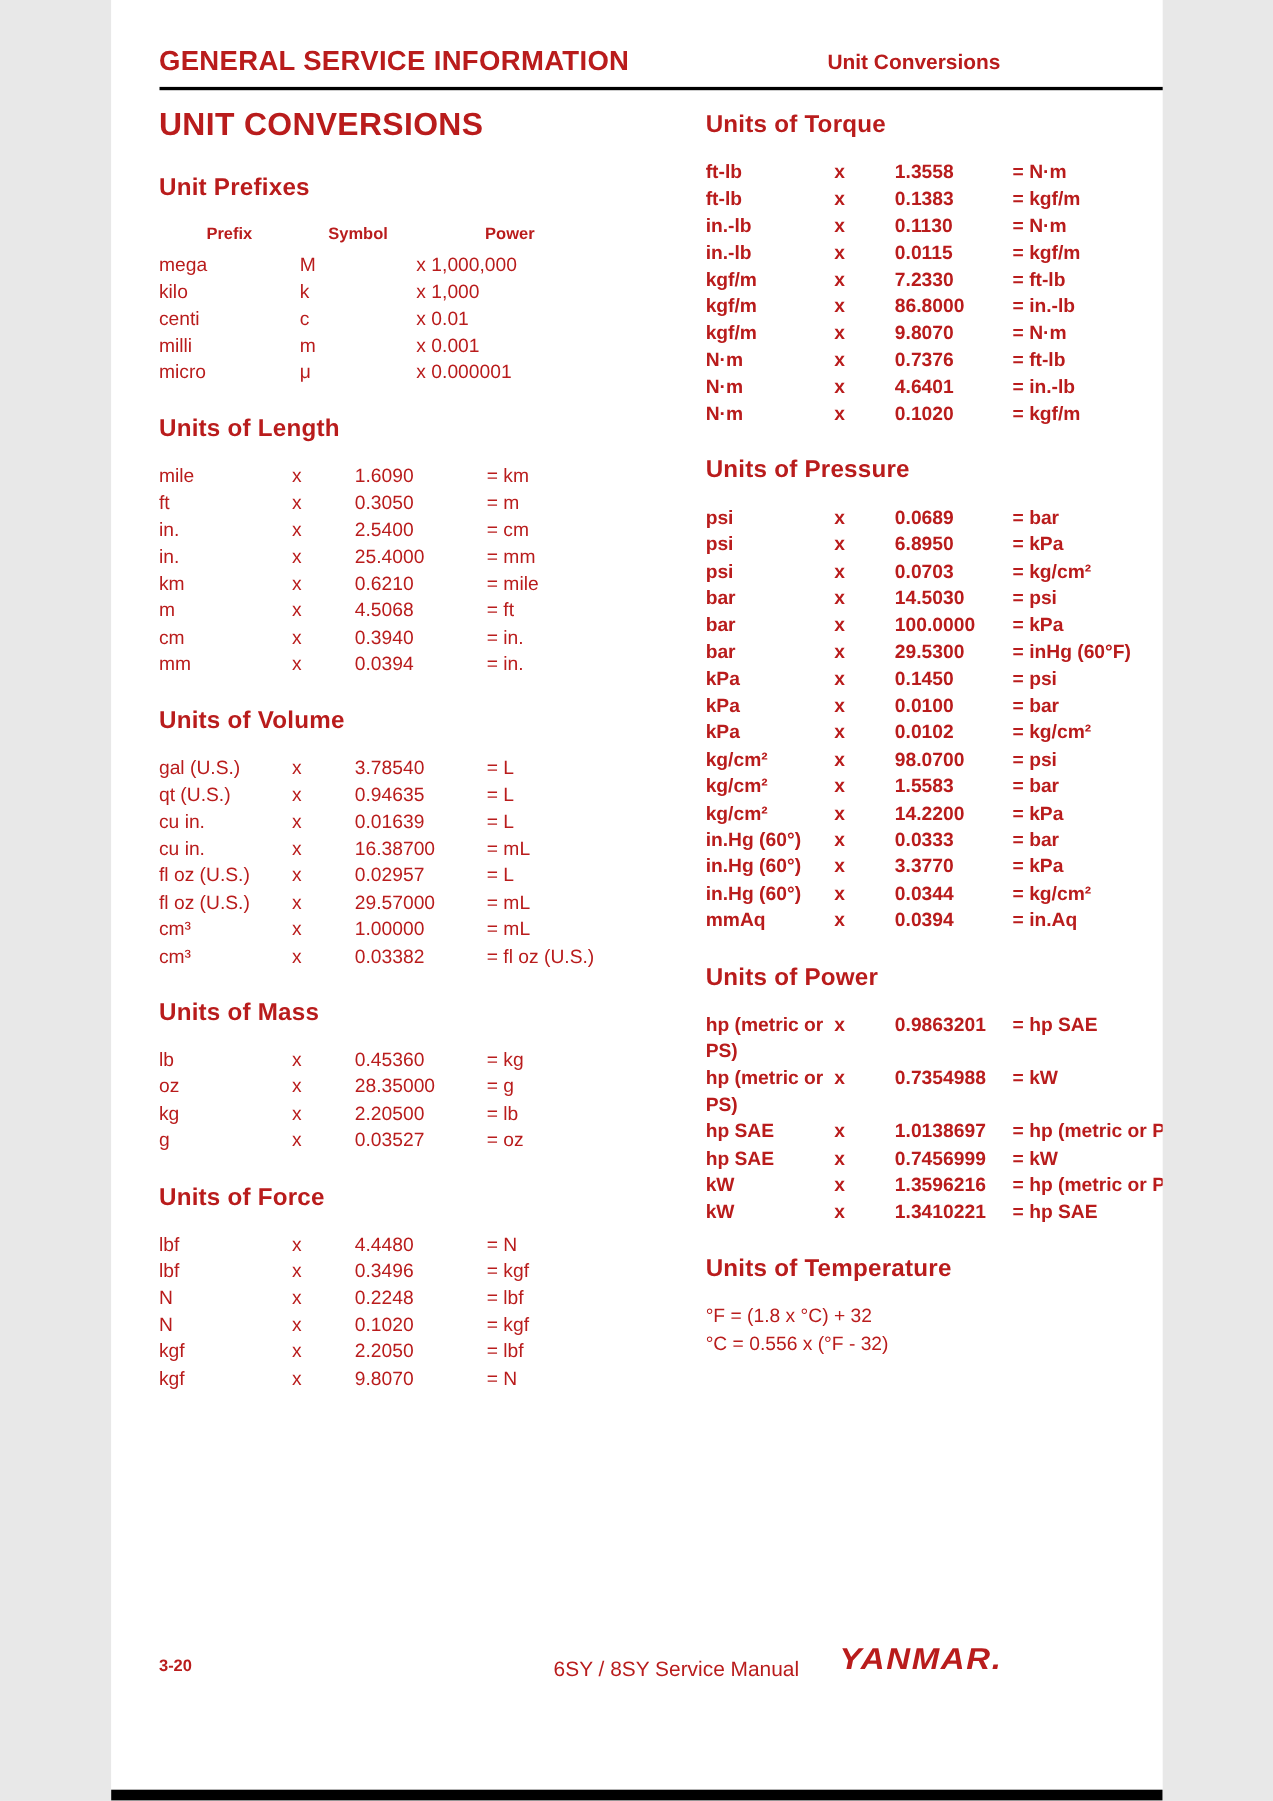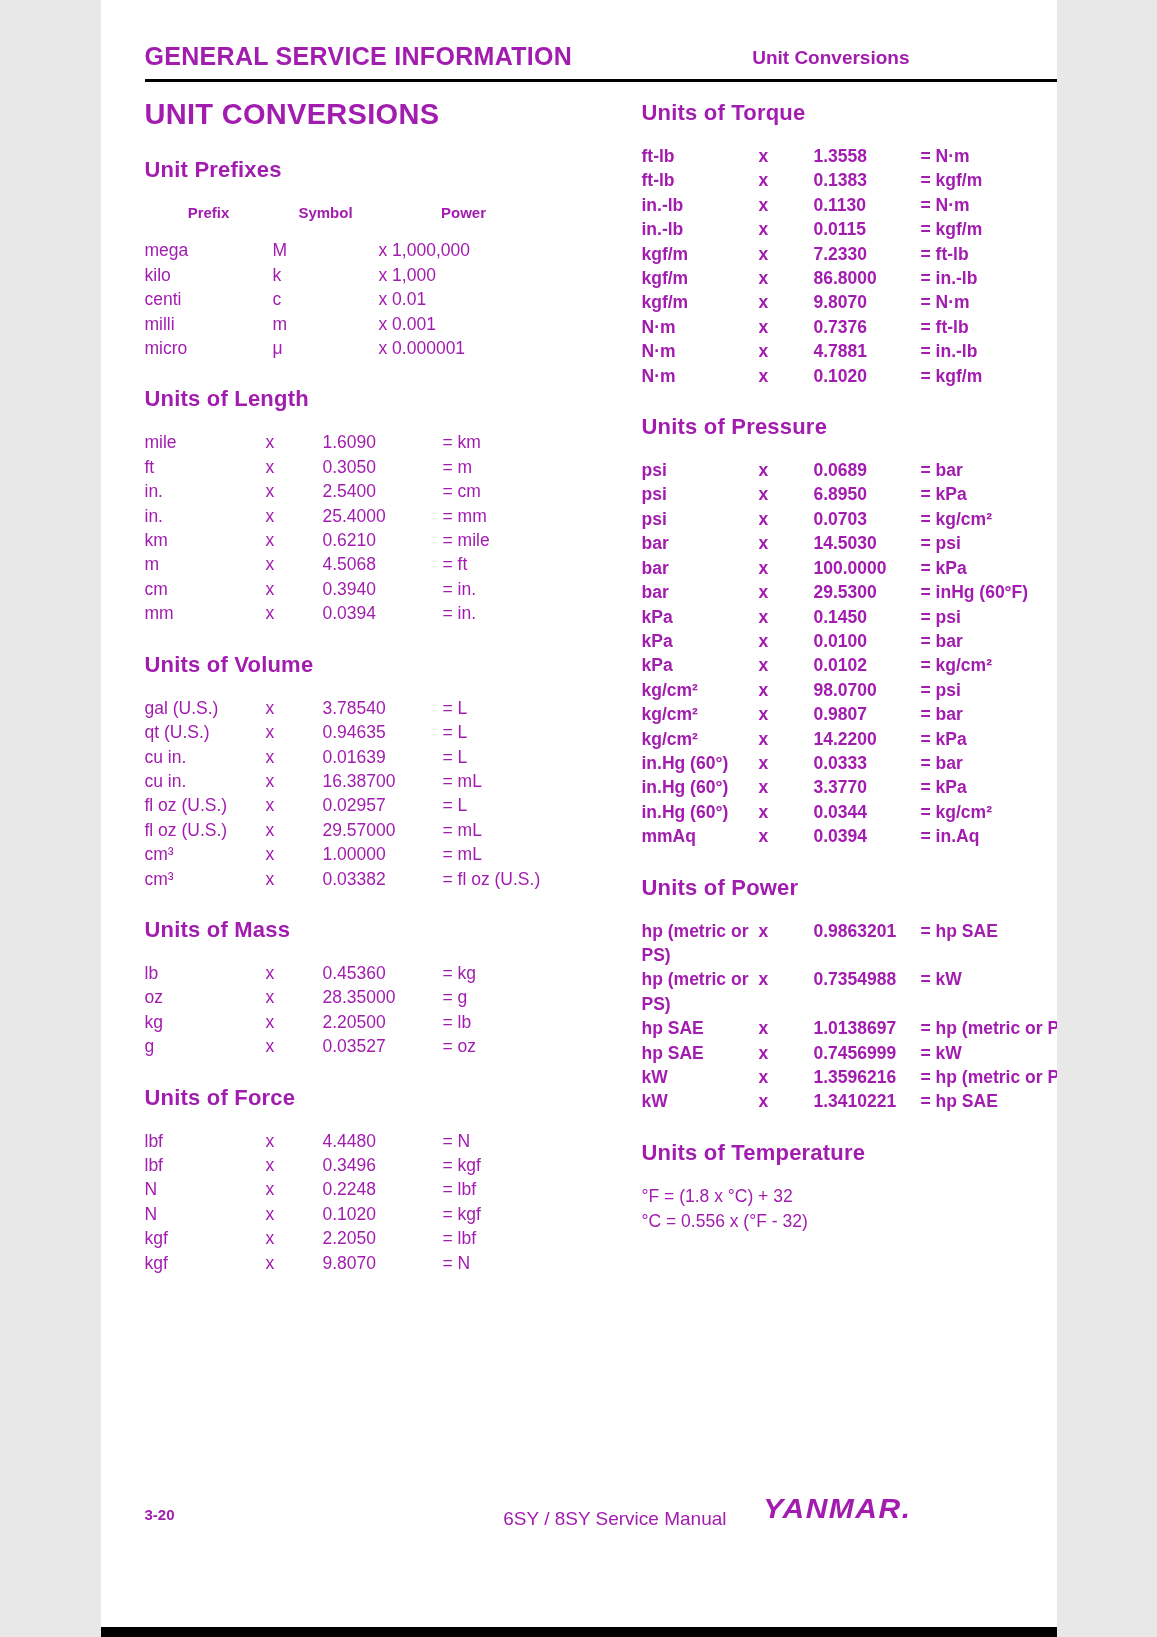--- a/index.html
+++ b/index.html
@@ -4,21 +4,21 @@
 <title>Unit Conversions</title>
 <style>
   * { margin:0; padding:0; box-sizing:border-box; }
   html,body { background:#e8e8e8; }
   .page {
     position:relative;
     width:956px;
     height:1637px;
     background:#ffffff;
     font-family:"Liberation Sans", sans-serif;
-    color:#a21caf;
+    color:#b91c1c;
     overflow:hidden;
     margin:0 auto;
   }
   
   .header-left {
     position:absolute; left:44px; top:42px;
     font-size:25px; font-weight:bold; letter-spacing:0.3px;
   }
   .header-right {
     position:absolute; right:147px; top:47px;
@@ -53,21 +53,21 @@
   .cell { white-space:normal; }
 
   
   .prow {
     display:grid; grid-template-columns:128px 106px 170px;
     font-size:17.5px; line-height:24.4px;
   }
   .prow.phead span {
     font-size:15px; font-weight:bold; text-align:center;
   }
-  .prow.phead { margin-bottom:13px; }
+  .prow.phead { margin-bottom:3px; }
 
   
   .formula { font-size:17.5px; line-height:25px; }
 
   
   .footer-page {
     position:absolute; left:44px; top:1506px;
     font-size:15px; font-weight:bold;
   }
   .footer-manual {
@@ -356,21 +356,21 @@
           </div>
           <div class="crow">
             <span class="cell unit">N·m</span>
             <span class="cell mult">x</span>
             <span class="cell factor">0.7376</span>
             <span class="cell result">= ft-lb</span>
           </div>
           <div class="crow">
             <span class="cell unit">N·m</span>
             <span class="cell mult">x</span>
-            <span class="cell factor">4.7881</span>
+            <span class="cell factor">4.6401</span>
             <span class="cell result">= in.-lb</span>
           </div>
           <div class="crow">
             <span class="cell unit">N·m</span>
             <span class="cell mult">x</span>
             <span class="cell factor">0.1020</span>
             <span class="cell result">= kgf/m</span>
           </div>
         </div>
       </section>
@@ -433,21 +433,21 @@
           </div>
           <div class="crow">
             <span class="cell unit">kg/cm²</span>
             <span class="cell mult">x</span>
             <span class="cell factor">98.0700</span>
             <span class="cell result">= psi</span>
           </div>
           <div class="crow">
             <span class="cell unit">kg/cm²</span>
             <span class="cell mult">x</span>
-            <span class="cell factor">0.9807</span>
+            <span class="cell factor">1.5583</span>
             <span class="cell result">= bar</span>
           </div>
           <div class="crow">
             <span class="cell unit">kg/cm²</span>
             <span class="cell mult">x</span>
             <span class="cell factor">14.2200</span>
             <span class="cell result">= kPa</span>
           </div>
           <div class="crow">
             <span class="cell unit">in.Hg (60°)</span>

